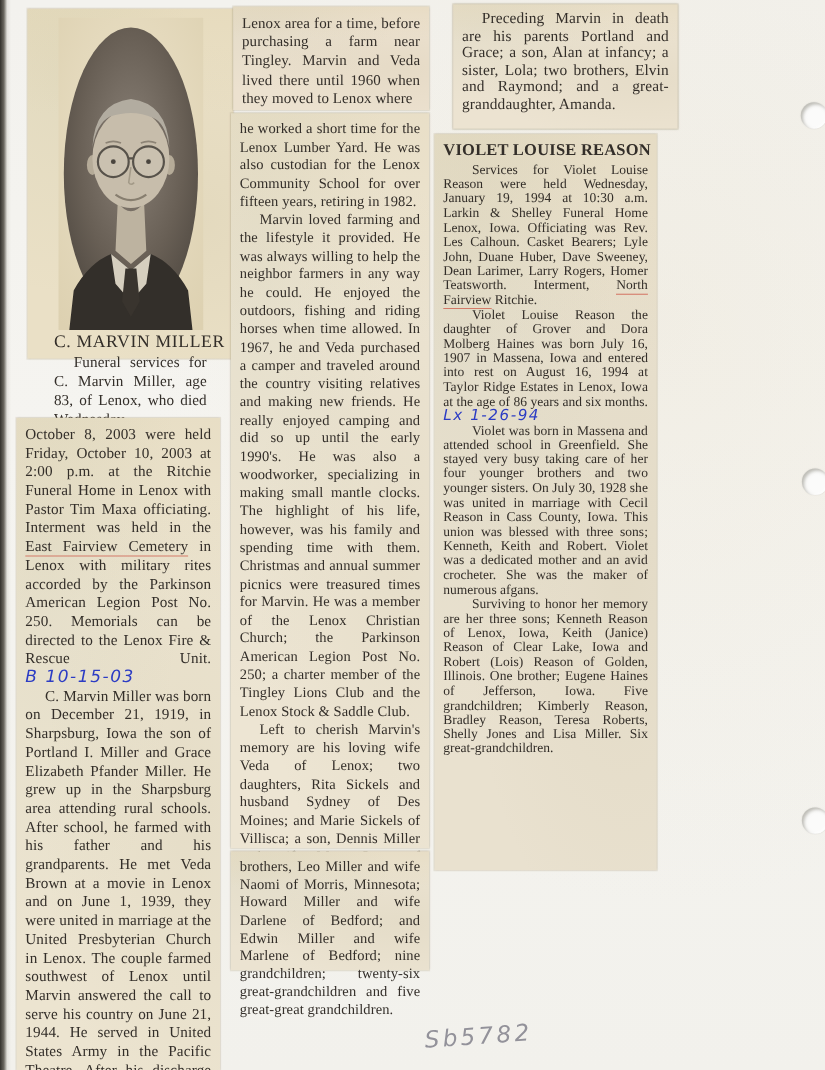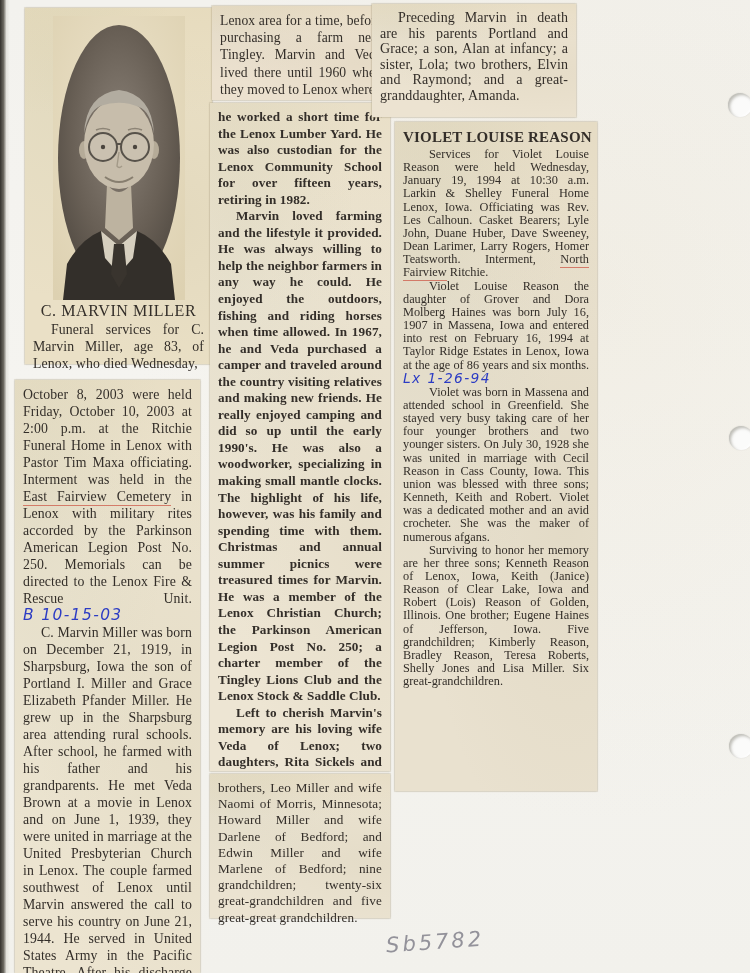--- a/index.html
+++ b/index.html
@@ -36,41 +36,41 @@
   }
   .body{
     margin:0;text-align:justify;
     font-size:13.8px;line-height:17px;
     letter-spacing:0.1px;
   }
   .indent{text-indent:18px;}
   .no-indent{text-indent:0;}
 
   
-  .clip-l1{left:25px;top:8px;width:187px;height:356px;background-color:#eae0c6;padding:4px 8px;}
+  .clip-l1{left:25px;top:8px;width:187px;height:318px;background-color:#eae0c6;padding:4px 24px;}
   .clip-l2{left:15px;top:380px;width:185px;height:593px;}
   .clip-l2 .body{font-size:13.8px;line-height:17px;}
 
   .photo-wrap{width:132px;height:284px;margin:4px auto 2px;}
   .obit-heading{
     margin:2px 0 1px;text-align:center;font-weight:normal;
     font-size:16px;letter-spacing:0.6px;white-space:nowrap;
   }
 
   
   .clip-m1{left:212px;top:6px;width:178px;height:94px;background-color:#ece1cf;}
   .clip-m1 .body{font-size:13.6px;line-height:17.2px;}
   .clip-m2{left:210px;top:103px;width:180px;height:668px;background-color:#ede5d3;}
-  .clip-m2 .body{font-size:13.2px;line-height:16.55px;font-weight:bold;}
+  .clip-m2 .body{font-size:13.2px;line-height:16.55px;}
   .clip-m2 .body + .body{margin-top:0;}
-  .clip-m3{left:210px;top:774px;width:180px;height:144px;background-color:#ebe3d1;}
+  .clip-m3{left:210px;top:774px;width:180px;height:108px;background-color:#ebe3d1;}
   .clip-m3 .body{font-size:13.2px;line-height:16.2px;}
 
   
-  .clip-r1{left:372px;top:4px;width:204px;height:113px;background-color:#ece3d1;}
+  .clip-r1{left:412px;top:4px;width:204px;height:113px;background-color:#ece3d1;}
   .clip-r1 .body{font-size:14px;line-height:15.6px;}
   .clip-r2{left:395px;top:122px;width:202px;height:669px;background-color:#e9e1cf;}
   .clip-r2 .body{font-size:12.3px;line-height:13.15px;letter-spacing:0;}
   .clip-r2 .indent{text-indent:26px;}
   .reason-heading{
     margin:1px 0 2px;font-weight:bold;font-size:15px;letter-spacing:0.2px;white-space:nowrap;
   }
 
   .red-underline{
     border-bottom:1.6px solid rgba(205,90,72,0.75);
@@ -165,20 +165,20 @@
     <p class="body no-indent">brothers, Leo Miller and wife Naomi of Morris, Minnesota; Howard Miller and wife Darlene of Bedford; and Edwin Miller and wife Marlene of Bedford; nine grandchildren; twenty-six great-grandchildren and five great-great grandchildren.</p>
   </div>
 
   <div class="clip clip-r1">
     <p class="body indent">Preceding Marvin in death are his parents Portland and Grace; a son, Alan at infancy; a sister, Lola; two brothers, Elvin and Raymond; and a great-granddaughter, Amanda.</p>
   </div>
 
   <div class="clip clip-r2">
     <h3 class="reason-heading">VIOLET LOUISE REASON</h3>
     <p class="body indent"><span>Services for Violet Louise Reason were held Wednesday, January 19, 1994 at 10:30 a.m. Larkin &amp; Shelley Funeral Home Lenox, Iowa. Officiating was Rev. Les Calhoun. Casket Bearers; Lyle John, Duane Huber, Dave Sweeney, Dean Larimer, Larry Rogers, Homer Teatsworth. Interment, </span><span class="red-underline">North Fairview</span><span> Ritchie.</span></p>
-    <p class="body indent"><span>Violet Louise Reason the daughter of Grover and Dora Molberg Haines was born July 16, 1907 in Massena, Iowa and entered into rest on February 16, 1994 at Taylor Ridge Estates in Lenox, Iowa at the age of 86 years and six months. </span><span class="ink-blue">Lx 1-26-94</span></p>
+    <p class="body indent"><span>Violet Louise Reason the daughter of Grover and Dora Molberg Haines was born July 16, 1907 in Massena, Iowa and entered into rest on August 16, 1994 at Taylor Ridge Estates in Lenox, Iowa at the age of 86 years and six months. </span><span class="ink-blue">Lx 1-26-94</span></p>
     <p class="body indent">Violet was born in Massena and attended school in Greenfield. She stayed very busy taking care of her four younger brothers and two younger sisters. On July 30, 1928 she was united in marriage with Cecil Reason in Cass County, Iowa. This union was blessed with three sons; Kenneth, Keith and Robert. Violet was a dedicated mother and an avid crocheter. She was the maker of numerous afgans.</p>
     <p class="body indent">Surviving to honor her memory are her three sons; Kenneth Reason of Lenox, Iowa, Keith (Janice) Reason of Clear Lake, Iowa and Robert (Lois) Reason of Golden, Illinois. One brother; Eugene Haines of Jefferson, Iowa. Five grandchildren; Kimberly Reason, Bradley Reason, Teresa Roberts, Shelly Jones and Lisa Miller. Six great-grandchildren.</p>
   </div>
 
   <div class="pencil-code">Sb5782</div>
 
 </div>
 
 </body></html>

